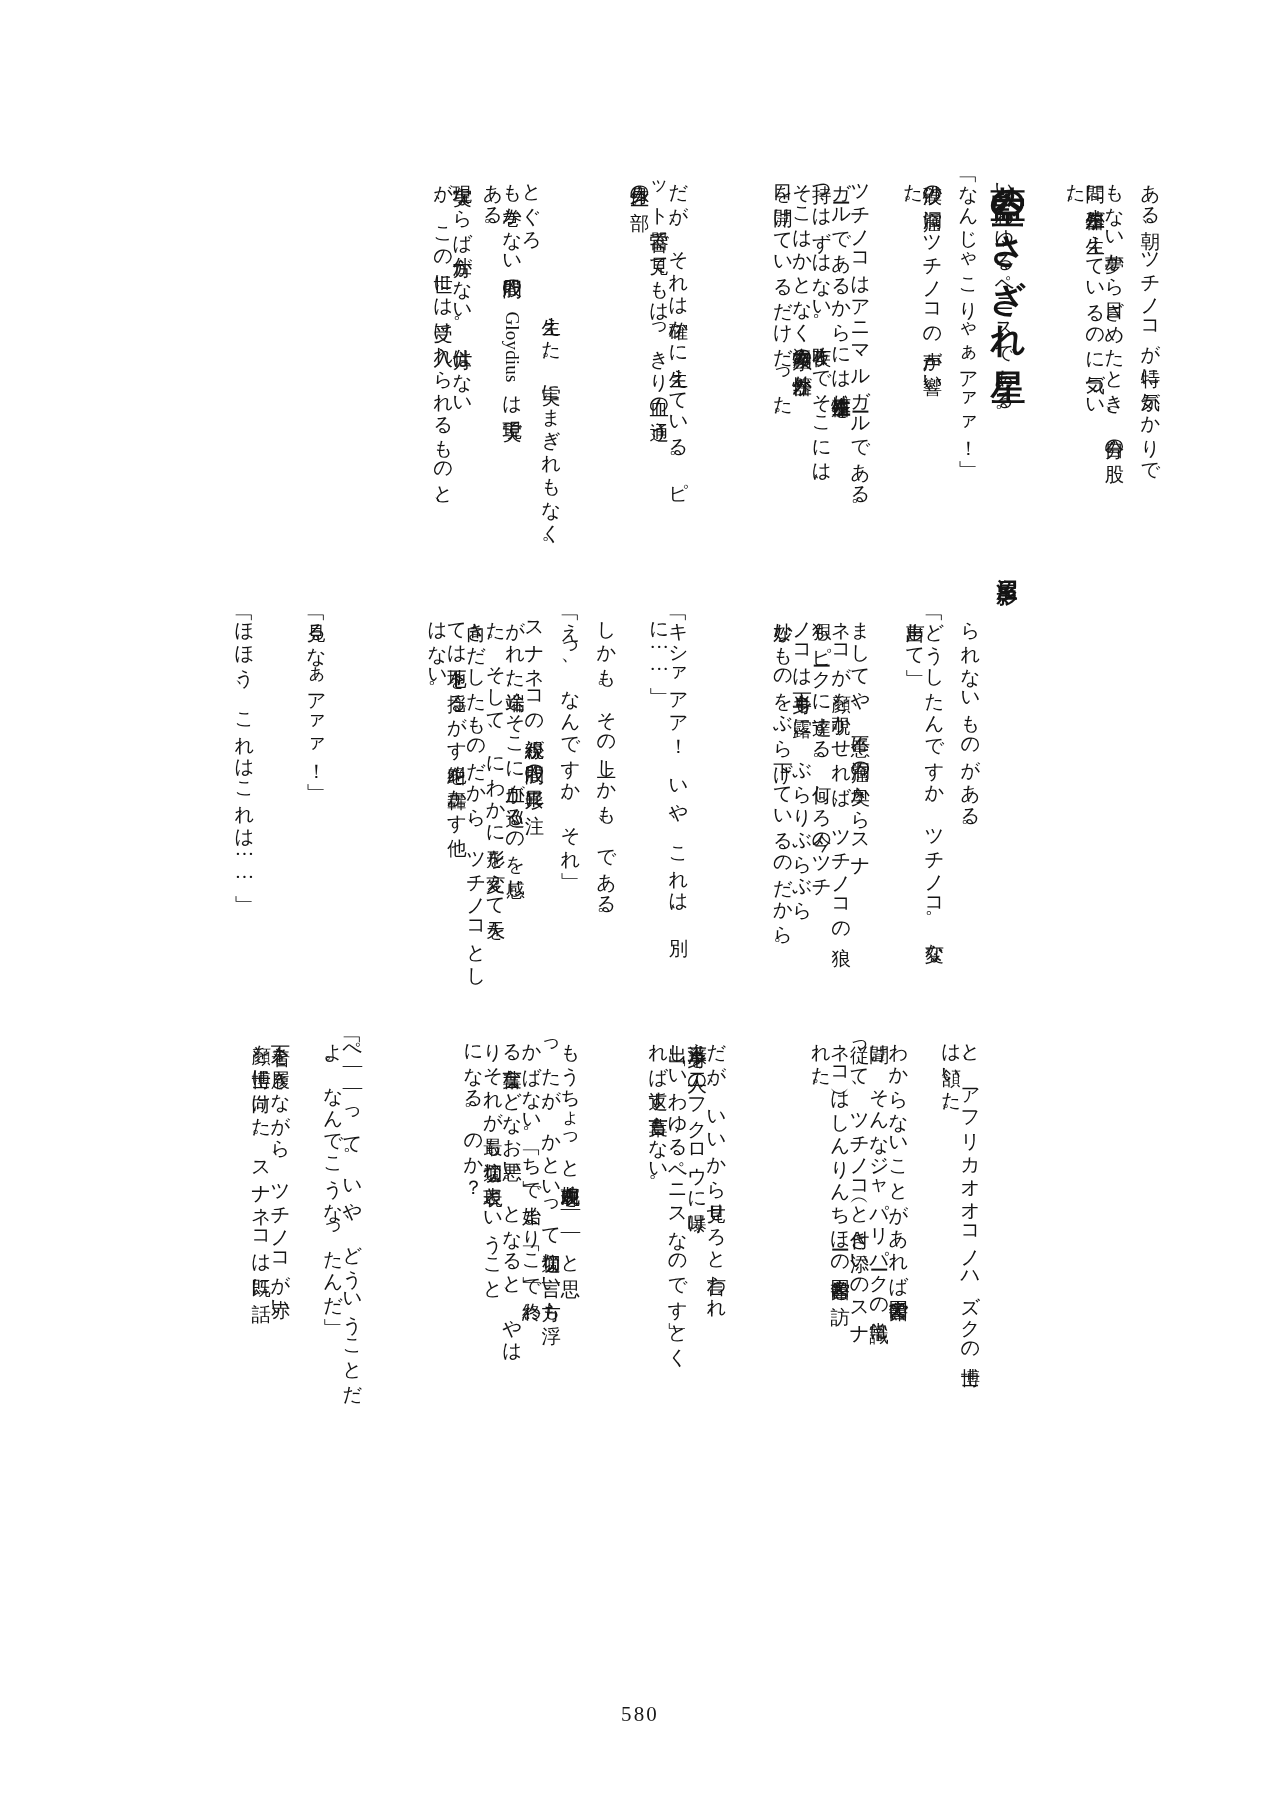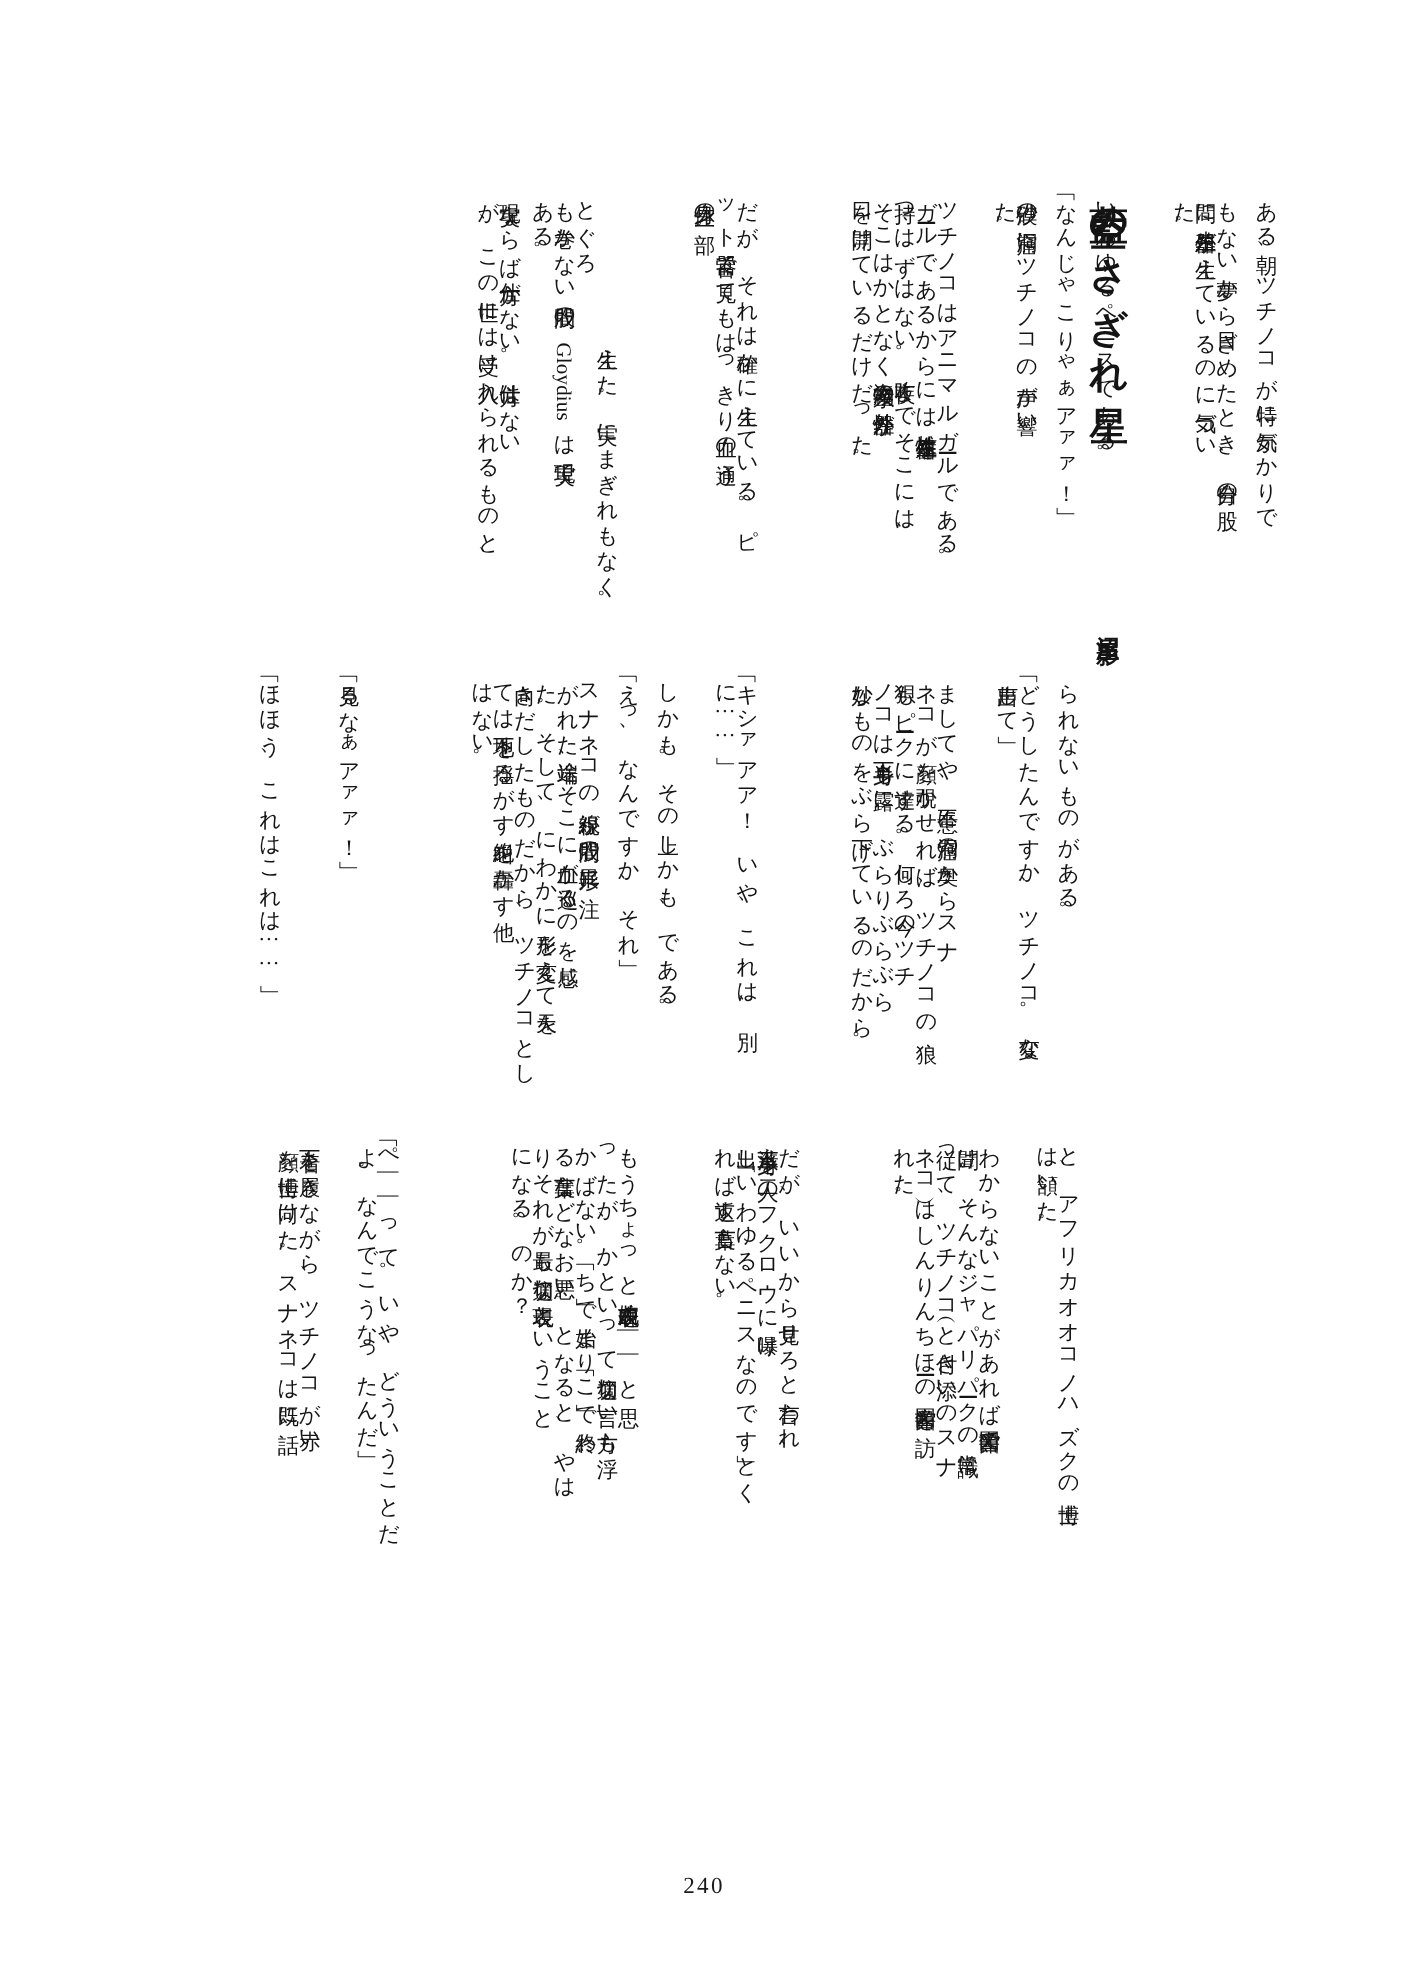--- a/index.html
+++ b/index.html
@@ -170,15 +170,15 @@
 かばない。「ち」で始まり「こ」で終わ
 る言葉などなお悪い。となると、やは
 りそれが最も適切な表現ということ
 になる。のか？</div>
     <div class="body-col" style="right:918px;height:420px;">「ぺ――って。いや、どういうことだ
 よ。なんでこうなったんだ」</div>
     <div class="body-col" style="right:990px;height:420px;">下着を履きながら、ツチノコが赤い
 顔を博士に向けた。スナネコは既に話</div>
   </div>
 
-  <div class="folio">240</div>
+  <div class="folio">580</div>
 
 </div>
 
 </body></html>

